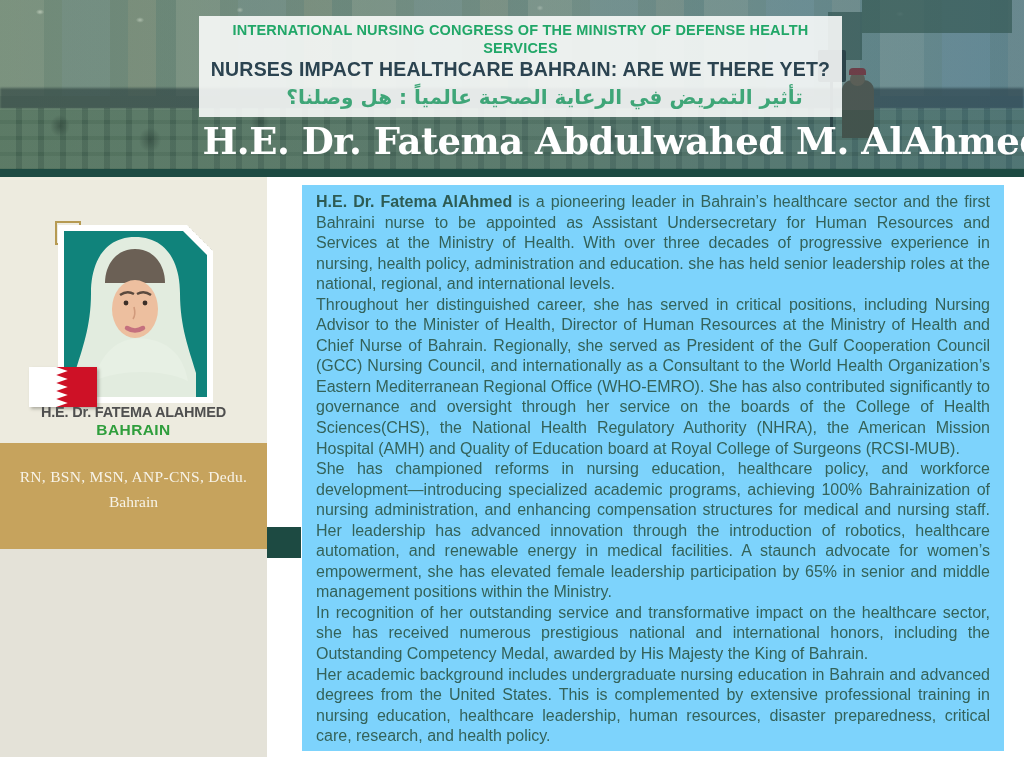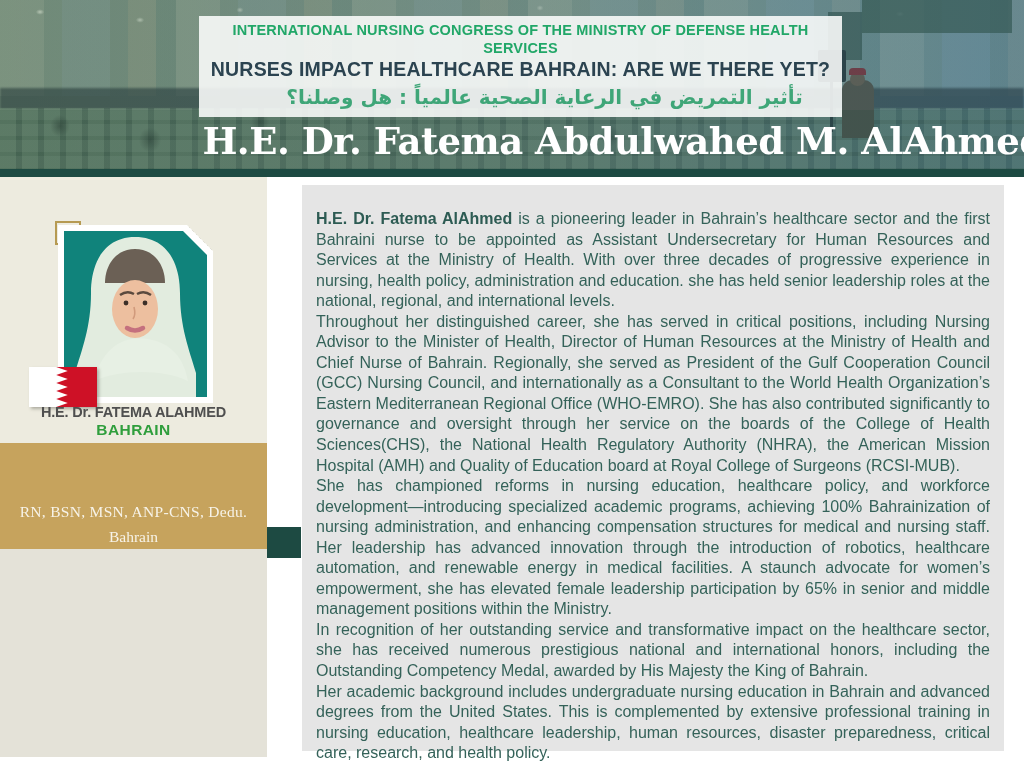--- a/index.html
+++ b/index.html
@@ -65,21 +65,21 @@
   .name-banner{position:absolute;left:235px;right:12px;top:112px;height:57px;
       display:flex;align-items:center;justify-content:center;
       color:#ffffff;font-family:"DejaVu Serif",serif;font-weight:bold;
       font-size:37px;letter-spacing:-.5px;white-space:nowrap;}
   .divider{position:absolute;left:0;top:169px;width:1024px;height:8px;background:#1d4a42;}
 
   
   .left-top{position:absolute;left:0;top:177px;width:267px;height:266px;background:#edebdf;}
   .tan-band{position:absolute;left:0;top:443px;width:267px;height:106px;background:#c6a35d;
       color:#f7f3e8;text-align:center;font-family:"Liberation Serif",serif;padding-top:25px;box-sizing:border-box;}
-  .tan-line1{font-size:15.5px;letter-spacing:.3px;margin-top:35px;}
+  .tan-line1{font-size:15.5px;letter-spacing:.3px;}
   .tan-line2{font-size:15.5px;margin-top:7px;}
   .left-bottom{position:absolute;left:0;top:549px;width:267px;height:208px;background:#e4e2d8;}
   .teal-square{position:absolute;left:267px;top:527px;width:34px;height:31px;background:#1d4a42;}
 
   
   .gold-square{position:absolute;left:55px;top:221px;width:22px;height:20px;
       border:2px solid #b69a52;background:transparent;}
   .photo-frame{position:absolute;left:58px;top:225px;width:155px;height:178px;background:#ffffff;
       clip-path:polygon(0 0, 129px 0, 155px 26px, 155px 178px, 0 178px);
       filter:drop-shadow(3px 3px 3px rgba(90,90,80,.45));}
@@ -91,22 +91,22 @@
   
   .flag{position:absolute;left:29px;top:367px;width:68px;height:40px;
       box-shadow:2px 2px 3px rgba(80,80,70,.4);}
 
   .caption-name{position:absolute;left:0;top:404px;width:267px;text-align:center;
       color:#4f4f4f;font-weight:bold;font-size:14.5px;letter-spacing:-.2px;}
   .caption-country{position:absolute;left:0;top:421px;width:267px;text-align:center;
       color:#2f9e3c;font-weight:bold;font-size:15.5px;letter-spacing:.4px;}
 
   
-  .bio-panel{position:absolute;left:302px;top:185px;width:702px;height:566px;background:#e5e5e5;
-      box-sizing:border-box;padding:24px 14px 0 14px;}
+  .bio-panel{position:absolute;left:302px;top:185px;width:702px;height:566px;background:#7dd3fc;
+      box-sizing:border-box;padding:7px 14px 0 14px;}
   .bio-panel p{margin:0;color:#346259;font-size:16px;line-height:1.285;text-align:justify;}
   .bio-panel b{color:#2d5b53;}
 </style>
 </head>
 <body>
 
 <div class="page">
 
   <header class="hero">
     <div class="hero-base"></div>

